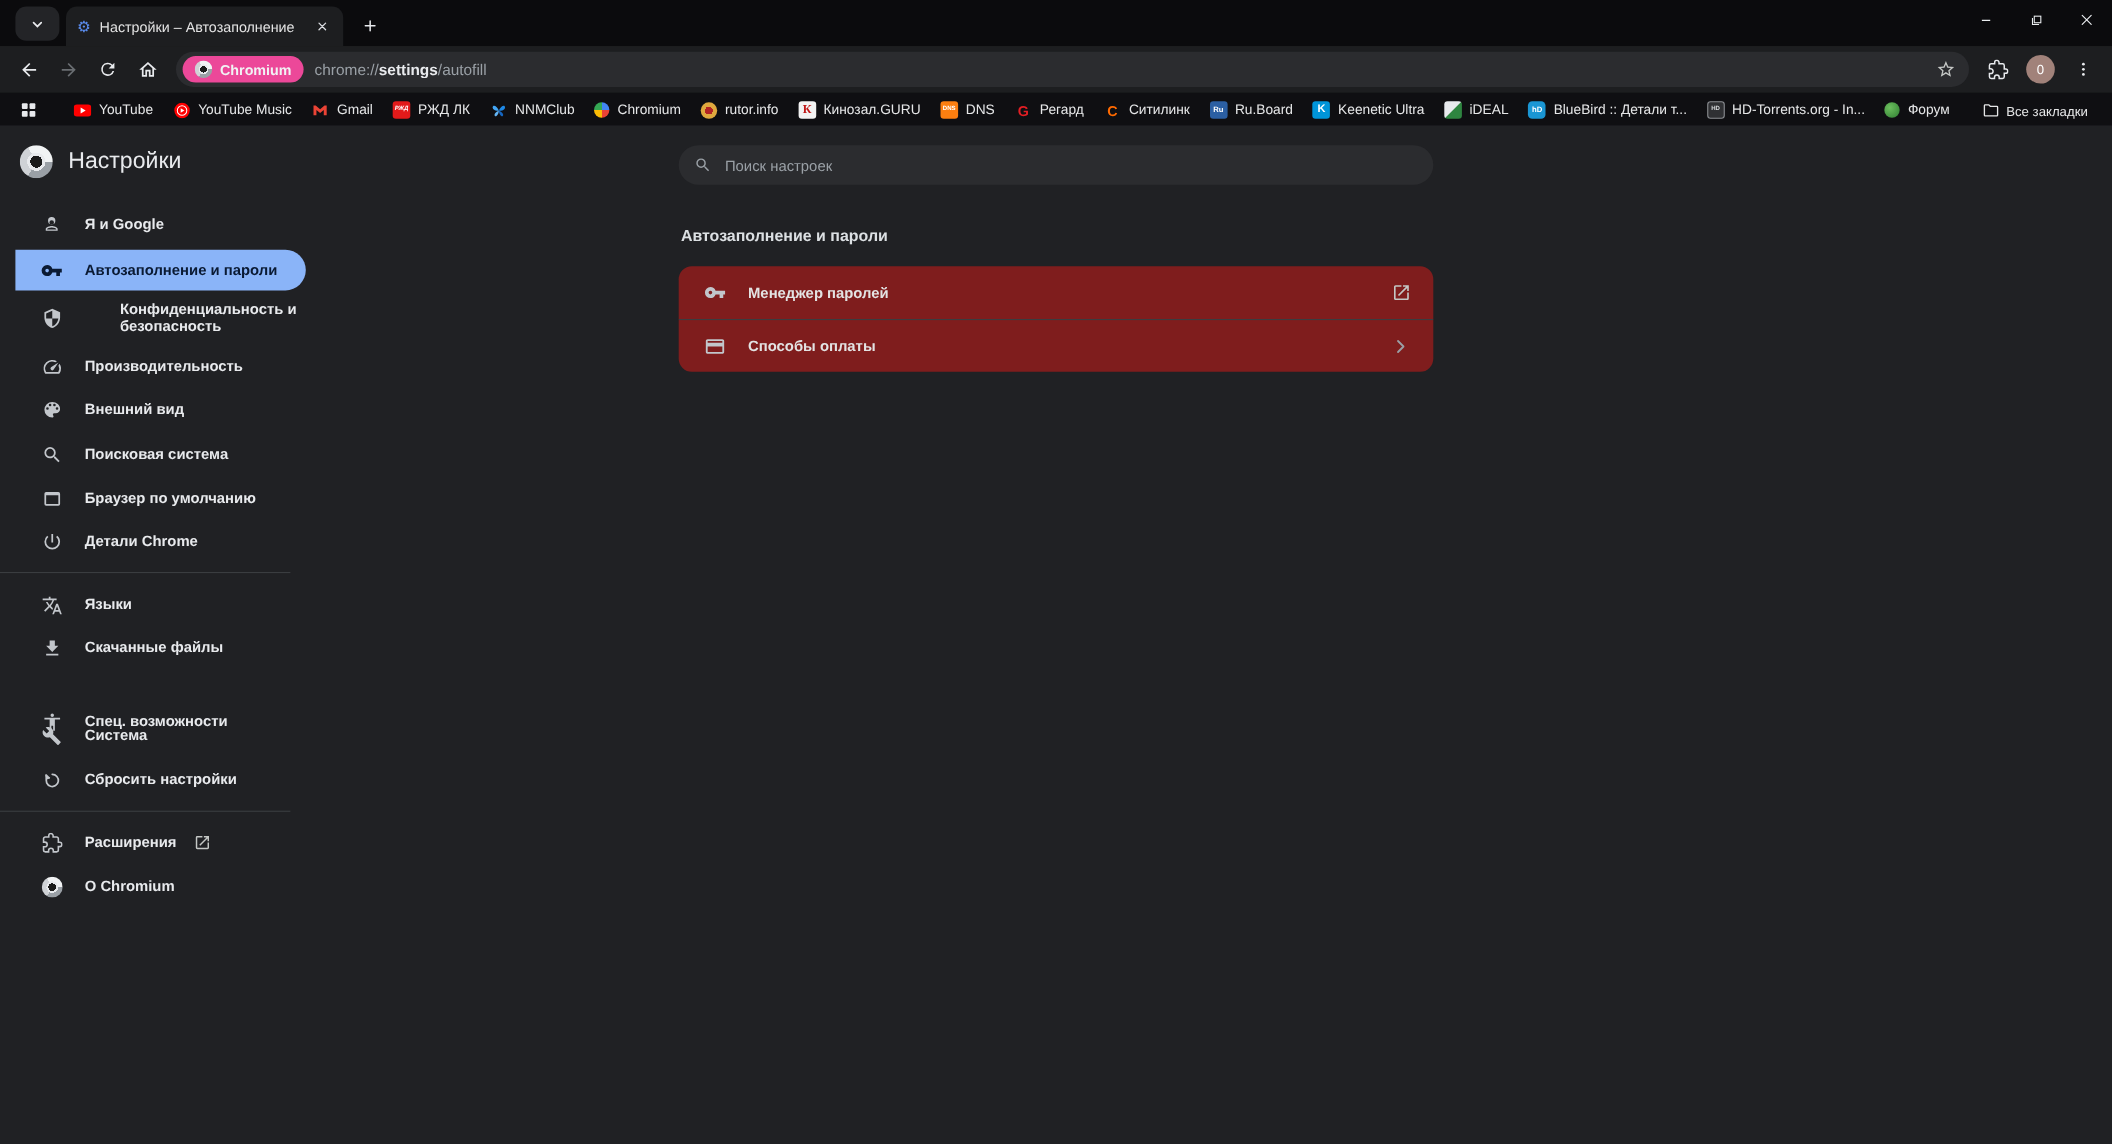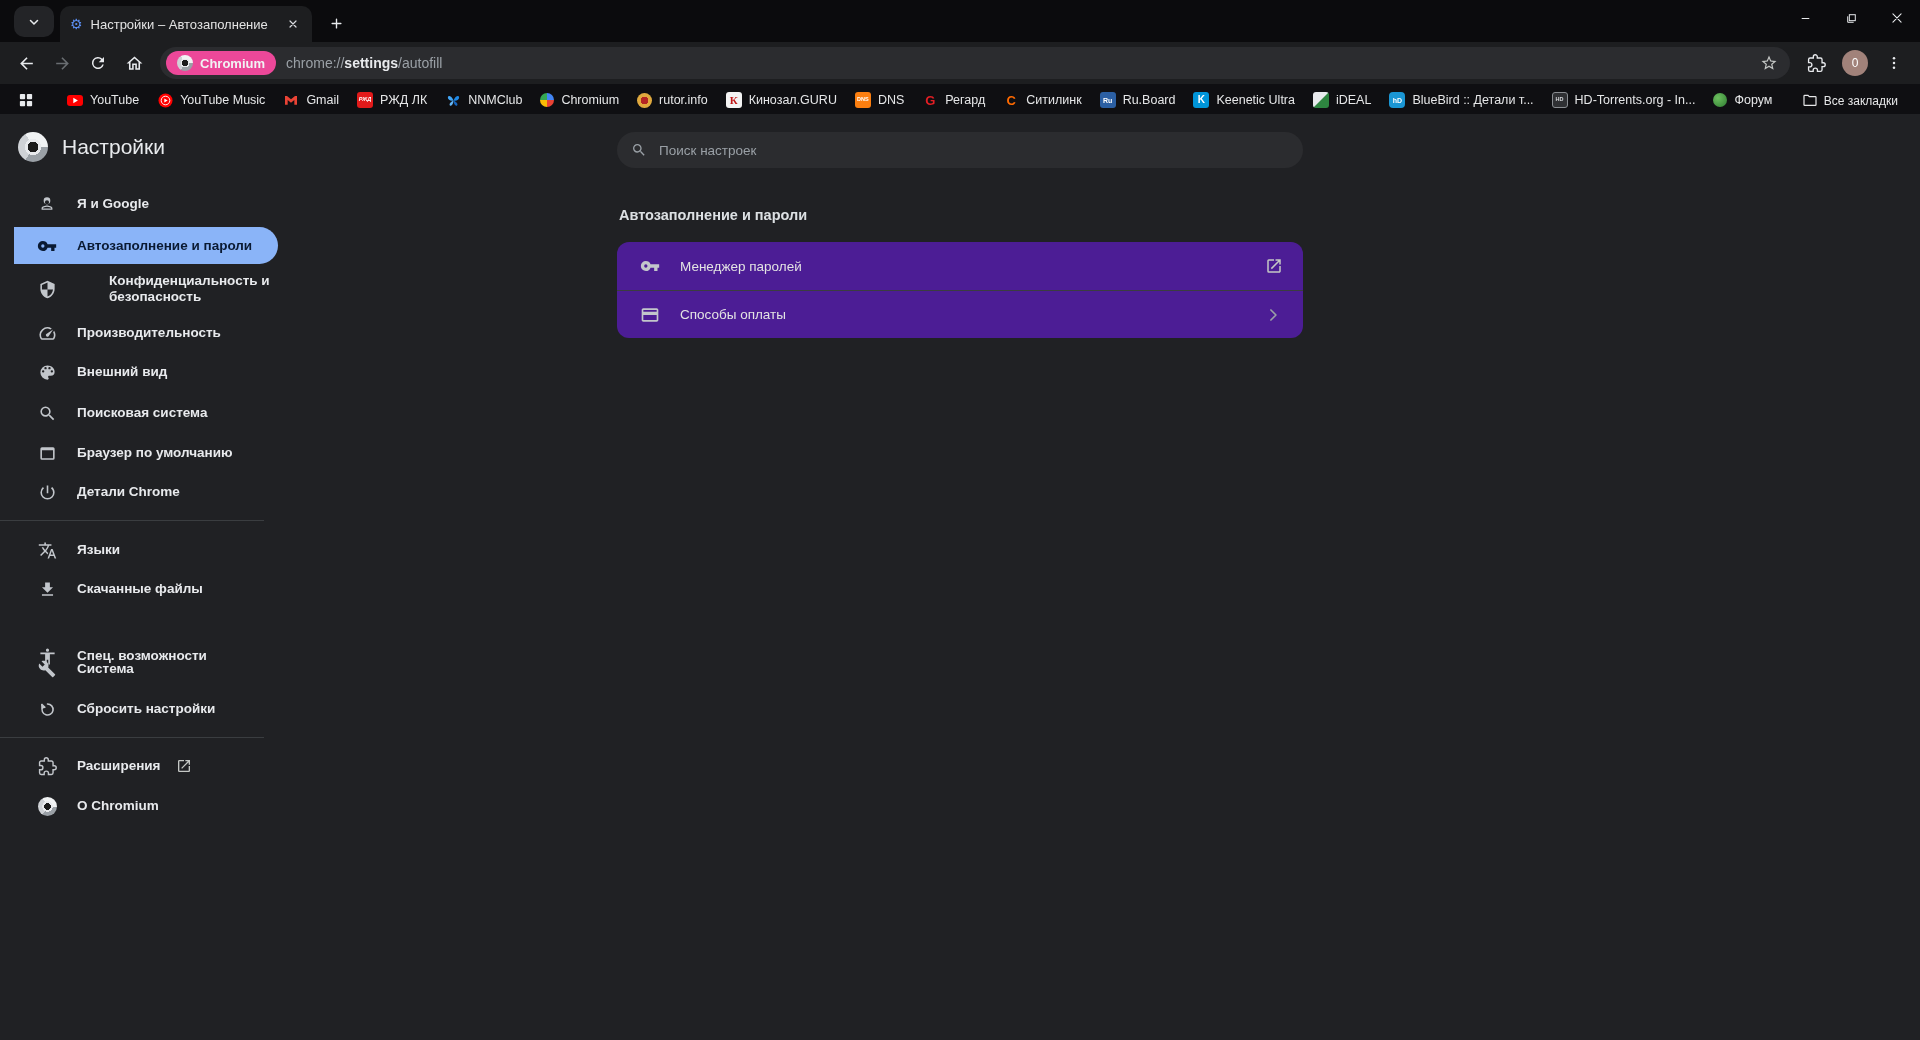--- a/index.html
+++ b/index.html
@@ -78,21 +78,21 @@
 
   
   .main-col{position:absolute;left:617px;top:0;width:686px;}
   .searchbar{position:absolute;top:18px;left:0;width:686px;height:36px;border-radius:18px;
              background:#2b2c2f;display:flex;align-items:center;padding:0 14px;box-sizing:border-box;gap:10px;}
   .searchbar input{flex:1;background:transparent;border:none;outline:none;color:#e3e3e3;
                    font-size:13.5px;font-family:"Liberation Sans",sans-serif;}
   .searchbar input::placeholder{color:#9aa0a6;}
   .search-icon{color:#9aa0a6;display:flex;}
   .section-title{position:absolute;top:93px;left:2px;font-size:14.5px;font-weight:600;color:#dce0e3;}
-  .card{position:absolute;top:128px;left:0;width:686px;border-radius:12px;background:#4c1d95;overflow:hidden;}
+  .card{position:absolute;top:128px;left:0;width:686px;border-radius:12px;background:#7f1d1d;overflow:hidden;font-weight:bold;}
   .card-row{height:48px;display:flex;align-items:center;padding:0 20px 0 23px;box-sizing:border-box;}
   .card-row + .card-row{border-top:1px solid #3b3d40;}
   .ricon{width:20px;height:20px;margin-right:20px;color:#c2c6cb;display:flex;align-items:center;justify-content:center;flex:none;}
   .rlabel{flex:1;font-size:13.5px;color:#e3e3e3;}
   .trail{color:#9aa0a6;display:flex;}
   .trail.ext{color:#c4c7c5;}
   svg{display:block;}
 </style>
 </head>
 <body>

